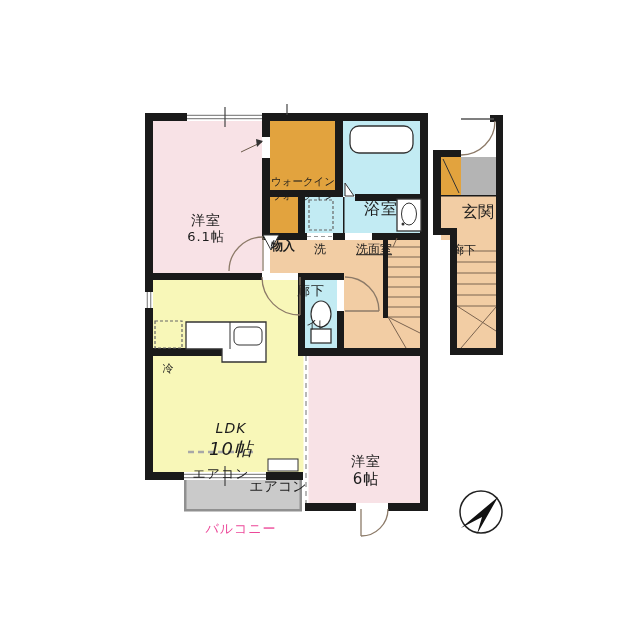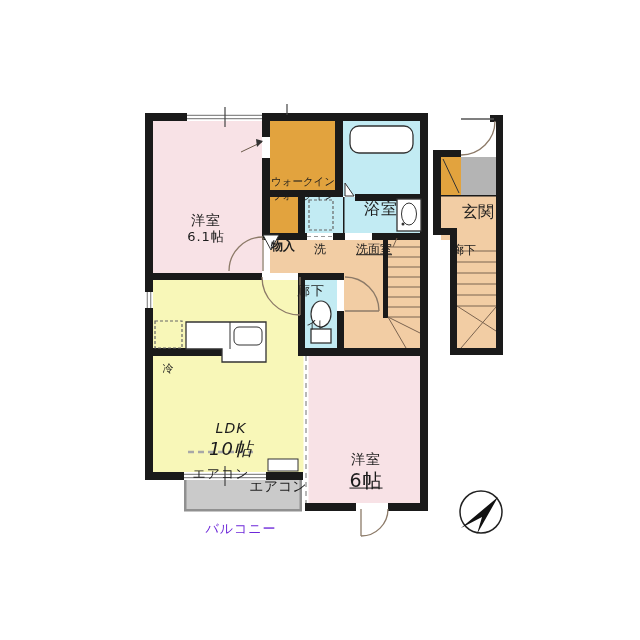--- a/index.html
+++ b/index.html
@@ -220,26 +220,26 @@
 </div>
 <div class="lbl" style="left:168px;top:334px;font-size:11px;letter-spacing:0;">
   <span>冷</span>
 </div>
 <div class="lbl" style="left:221px;top:439px;font-size:13px;">
   <span>エアコン</span>
 </div>
 <div class="lbl" style="left:278px;top:451px;font-size:14px;letter-spacing:0;">
   <span>エアコン</span>
 </div>
-<div class="lbl" style="left:241px;top:494px;font-size:13px;color:#6d28d9;">
+<div class="lbl" style="left:241px;top:494px;font-size:13px;color:#ec4899;">
   <span>バルコニー</span>
 </div>
 <div class="lbl" style="left:366px;top:436px;font-size:14px;">
   <span>洋室</span>
-  <span style="font-size:19px;text-decoration:underline;">6帖</span>
+  <span style="font-size:15px;">6帖</span>
 </div>
 <div class="lbl" style="left:478px;top:177px;font-size:16px;letter-spacing:0;">
   <span>玄関</span>
 </div>
 <div class="lbl" style="left:464px;top:216px;font-size:12px;letter-spacing:0;">
   <span>廊下</span>
 </div>
 
 </div>
 

